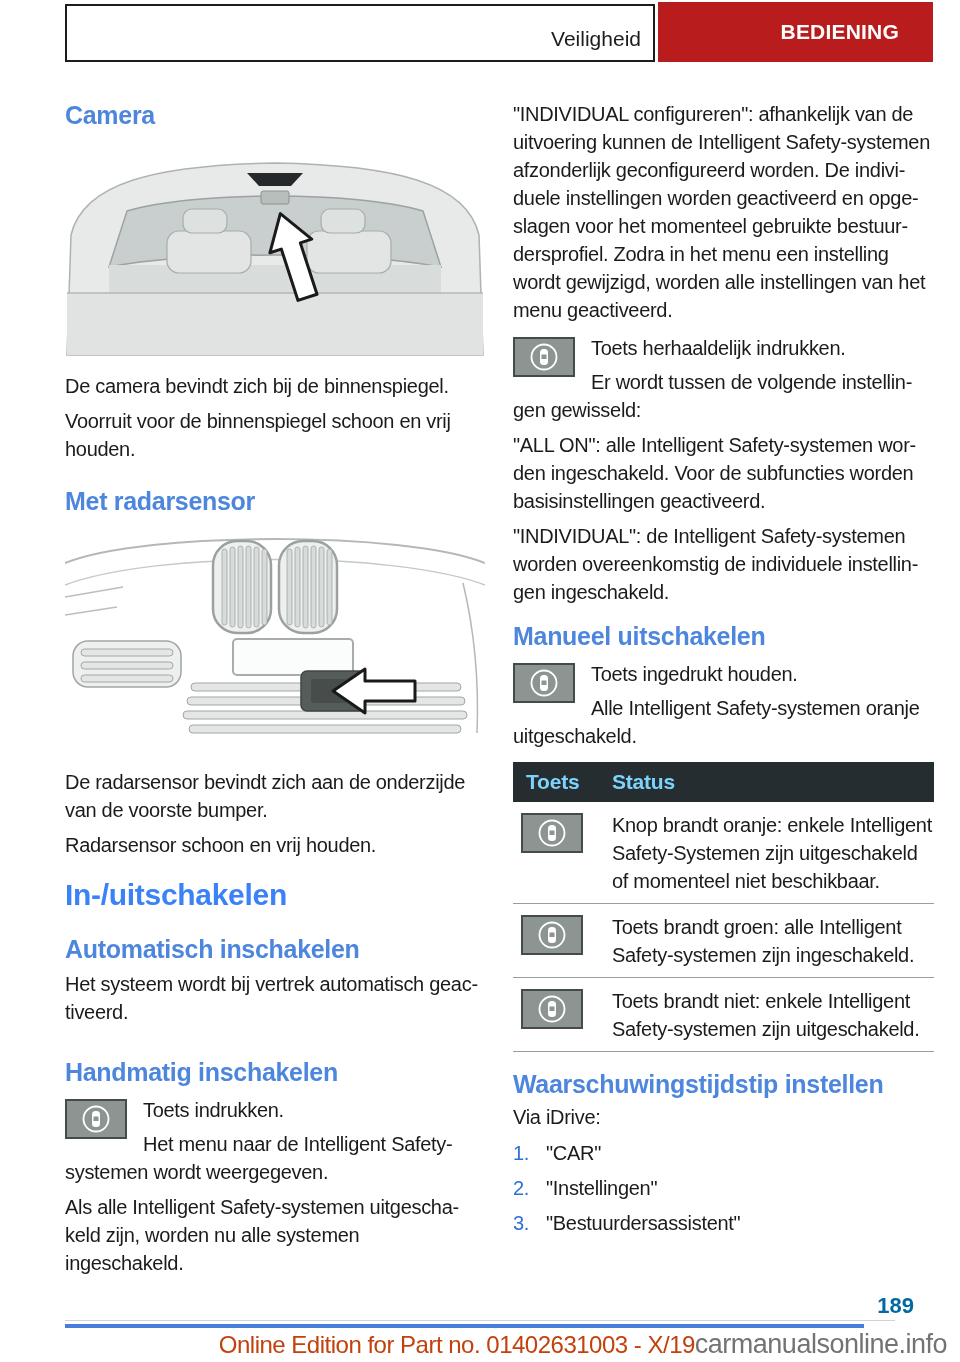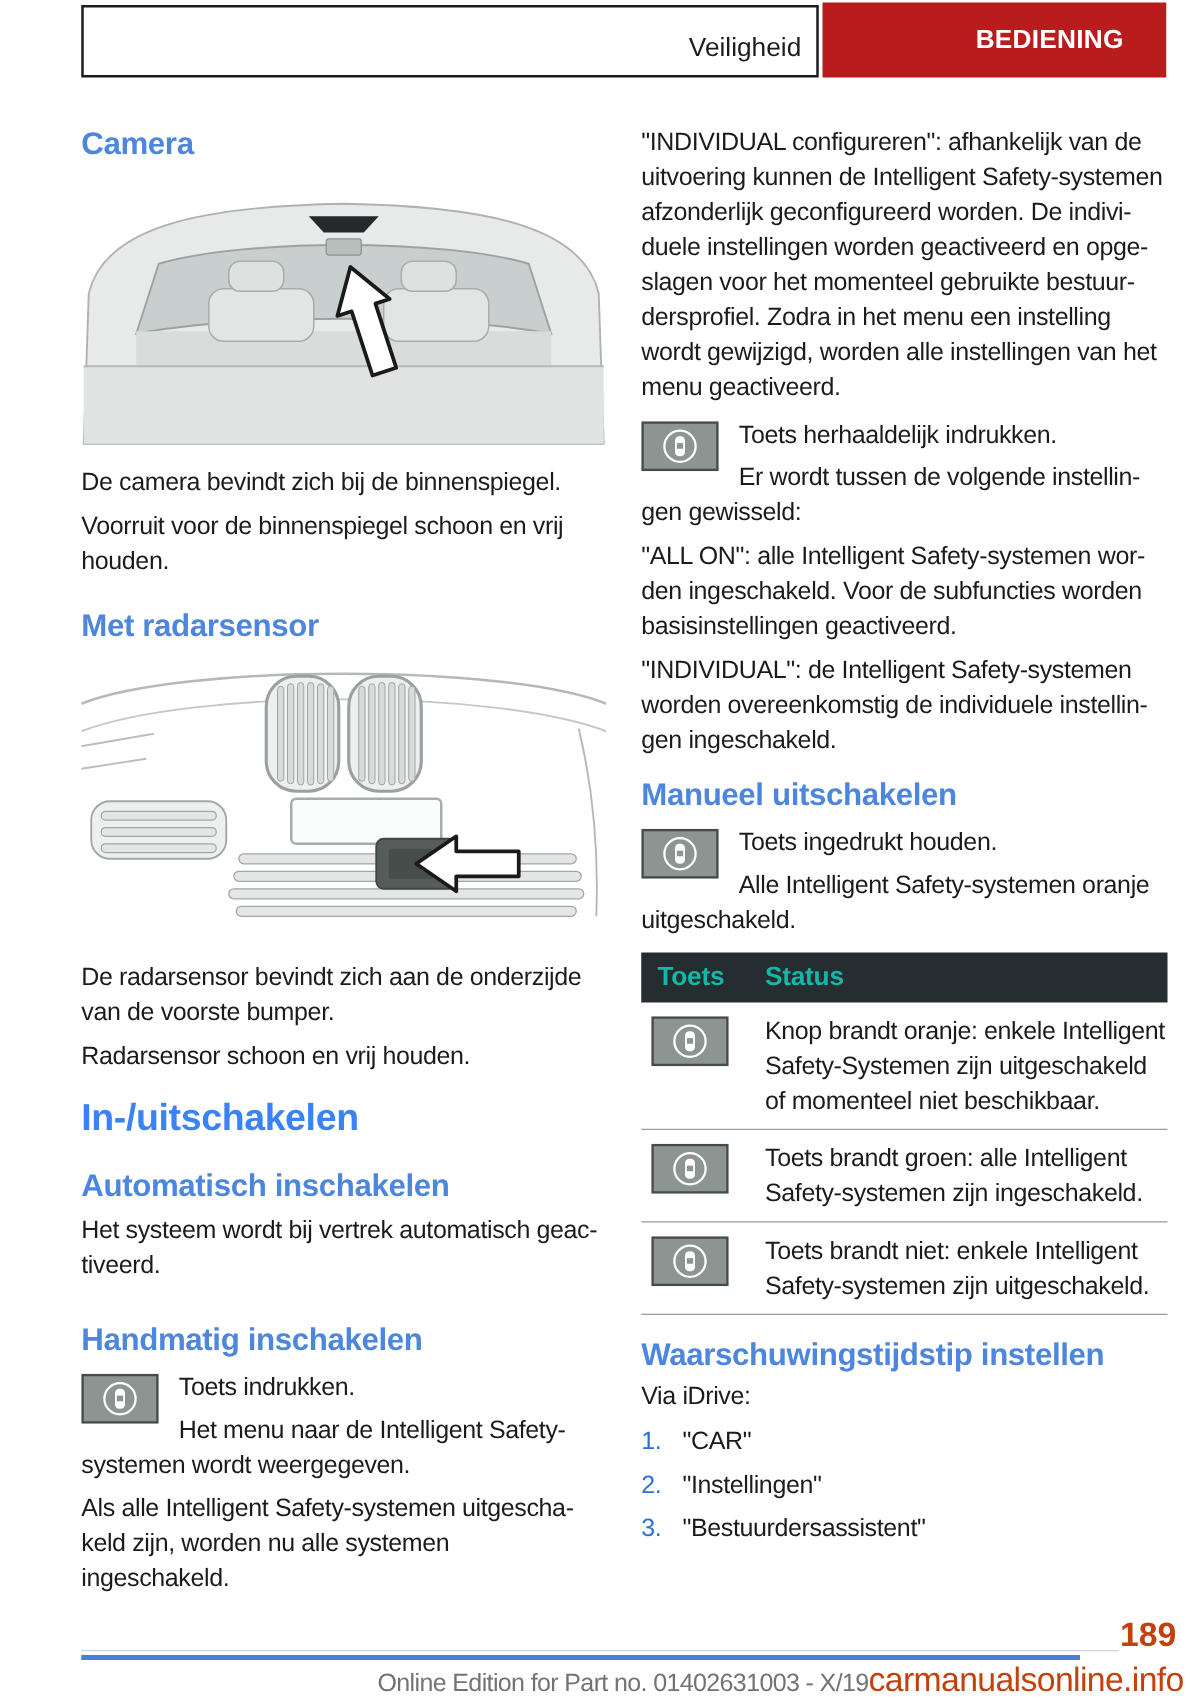--- a/index.html
+++ b/index.html
@@ -33,38 +33,38 @@
   .illustration { display:block; margin-top:14px; }
   
   .iconblock { margin-top:10px; overflow:visible; }
   .iconblock::after { content:""; display:block; clear:both; }
   .is-btn { float:left; margin:3px 16px 13px 0; width:62px; height:40px; }
   .iconblock p.step { margin-top:3px; }
   .iconblock p.result { margin-top:6px; }
   
   table.status-table { width:100%; border-collapse:collapse; margin-top:12px; }
   .status-table th {
-    background:#262d31; color:#14b8a6; text-align:left; font-size:21px;
+    background:#262d31; color:#7dd3fc; text-align:left; font-size:21px;
     padding:8px 0 8px 0; letter-spacing:-0.2px;
   }
   .status-table th.th-toets { width:86px; padding-left:13px; }
   .status-table td { border-bottom:1px solid #989e9c; padding:9px 0 8px 0; vertical-align:top; }
   .status-table td.icon-cell { padding-top:11px; padding-left:8px; }
   .status-table td p { margin:0; }
   
   .steps-list { margin-top:8px; }
   .steps-list .step-row { display:flex; margin-top:7px; font-size:20px; line-height:28px; letter-spacing:-0.3px; }
   .steps-list .step-num { color:#2e6fd4; width:33px; flex:none; }
   
-  .page-number { position:absolute; top:1293px; right:19px; font-size:27px; font-weight:bold; color:#c2410c; }
+  .page-number { position:absolute; top:1293px; right:46px; font-size:22px; font-weight:bold; color:#0369a1; }
   .footer-grayline { position:absolute; top:1320px; left:65px; width:830px; height:1px; background:#cfd3d2; }
   .footer-blueline { position:absolute; top:1324px; left:65px; width:799px; height:4px; background:#4a7edb; }
   .footer-row { position:absolute; top:1329px; left:0; width:947px; display:flex; justify-content:flex-end; align-items:baseline; }
-  .edition-text { font-size:20px; color:#737373; letter-spacing:-0.5px; }
-  .watermark-text { font-size:27px; color:#c2410c; letter-spacing:-0.5px; }
+  .edition-text { font-size:24px; color:#c2410c; letter-spacing:-0.5px; }
+  .watermark-text { font-size:27px; color:#737373; letter-spacing:-0.5px; }
 </style>
 </head>
 <body>
 
 <svg width="0" height="0" style="position:absolute" aria-hidden="true">
   <defs>
     <g id="is-btn-glyph">
       <rect x="1" y="1" width="60" height="38" fill="#8c9591" stroke="#454b49" stroke-width="2"></rect>
       <circle cx="31" cy="20" r="12.5" fill="none" stroke="#ffffff" stroke-width="1.8"></circle>
       <rect x="27" y="12" width="8" height="16" rx="3.5" fill="#ffffff"></rect>

